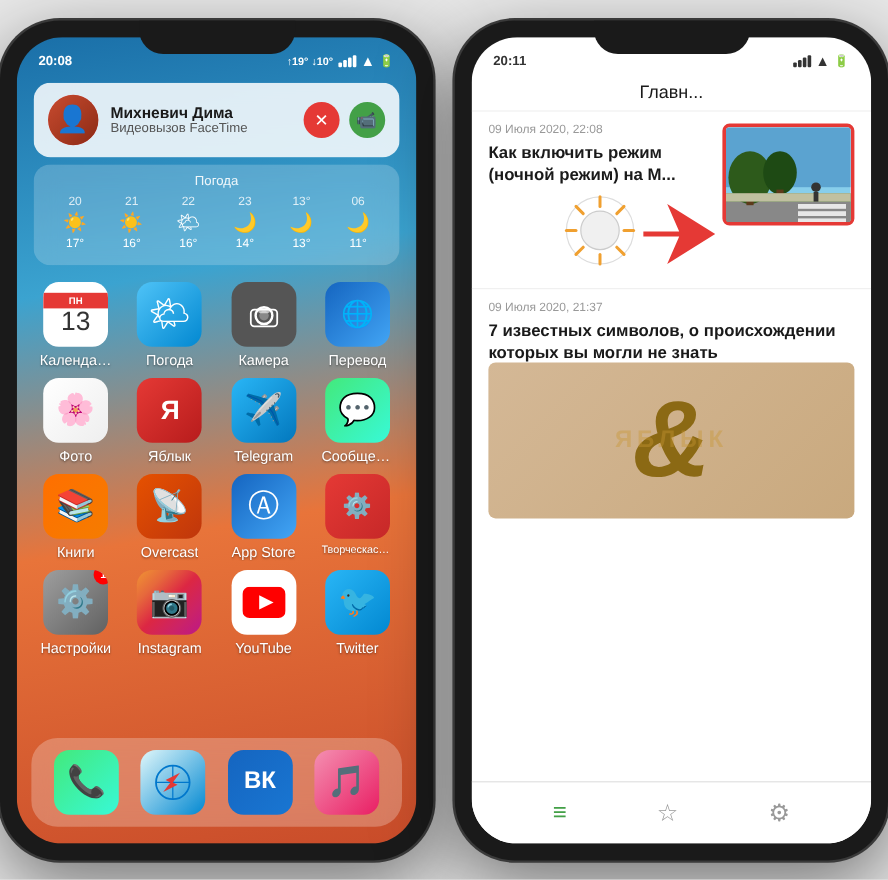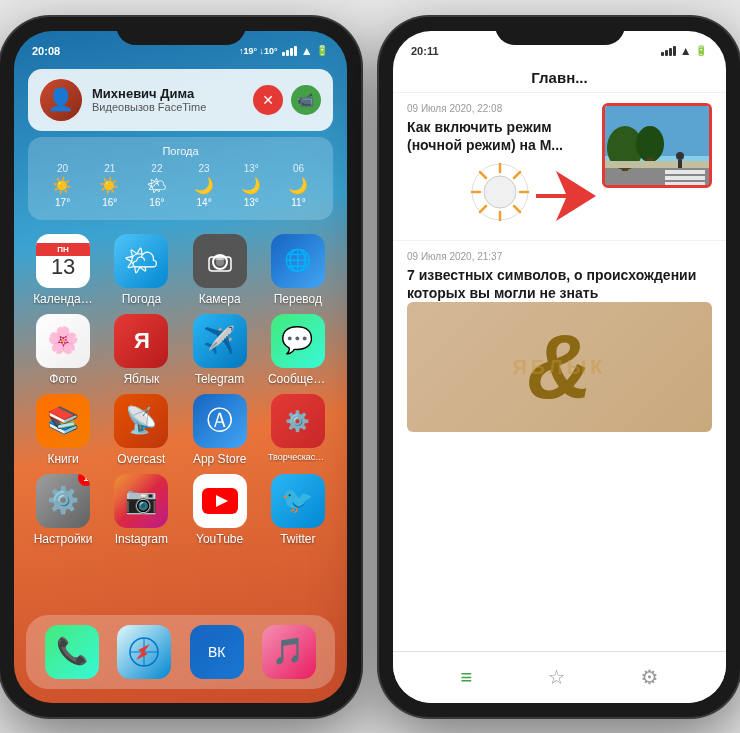--- a/index.html
+++ b/index.html
@@ -214,21 +214,21 @@
       font-weight: 600;
     }
 
     .p2-nav {
       display: flex;
       justify-content: center;
       align-items: center;
       padding: 6px 16px;
       border-bottom: 1px solid #f0f0f0;
     }
-    .p2-nav-title { font-size: 15px; font-weight: 700; color: #1a1a1a; }
+    .p2-nav-title { font-size: 15px; font-weight: 400; color: #1a1a1a; }
 
     .article-item {
       padding: 10px 14px;
       border-bottom: 1px solid #f0f0f0;
       position: relative;
     }
     .article-date { font-size: 10px; color: #999; margin-bottom: 4px; }
     .article-title { font-size: 14px; font-weight: 600; color: #1a1a1a; line-height: 1.3; }
 
     .article-with-image {
@@ -473,21 +473,21 @@
           <div class="app-icon-img app-safari" style="font-size:26px;background:linear-gradient(135deg,#e0f7fa,#0288d1);">
             <svg width="32" height="32" viewBox="0 0 32 32">
                 <circle cx="16" cy="16" r="14" fill="none" stroke="#0077cc" stroke-width="1.5"></circle>
                 <line x1="16" y1="2" x2="16" y2="30" stroke="#0077cc" stroke-width="1"></line>
                 <line x1="2" y1="16" x2="30" y2="16" stroke="#0077cc" stroke-width="1"></line>
                 <polygon points="22,8 10,14 14,16 8,24 20,18 16,16" fill="#e53935"></polygon>
               </svg>
           </div>
         </div>
         <div class="app-icon">
-          <div class="app-icon-img app-vk" style="color:white;font-size:14px;font-weight:normal;">ВК</div>
+          <div class="app-icon-img app-vk" style="color:white;font-size:20px;font-weight:bold;">ВК</div>
         </div>
         <div class="app-icon">
           <div class="app-icon-img app-music" style="color:white;font-size:26px;">🎵</div>
         </div>
       </div>
 
     </div>
   </div>
 </div>
 

